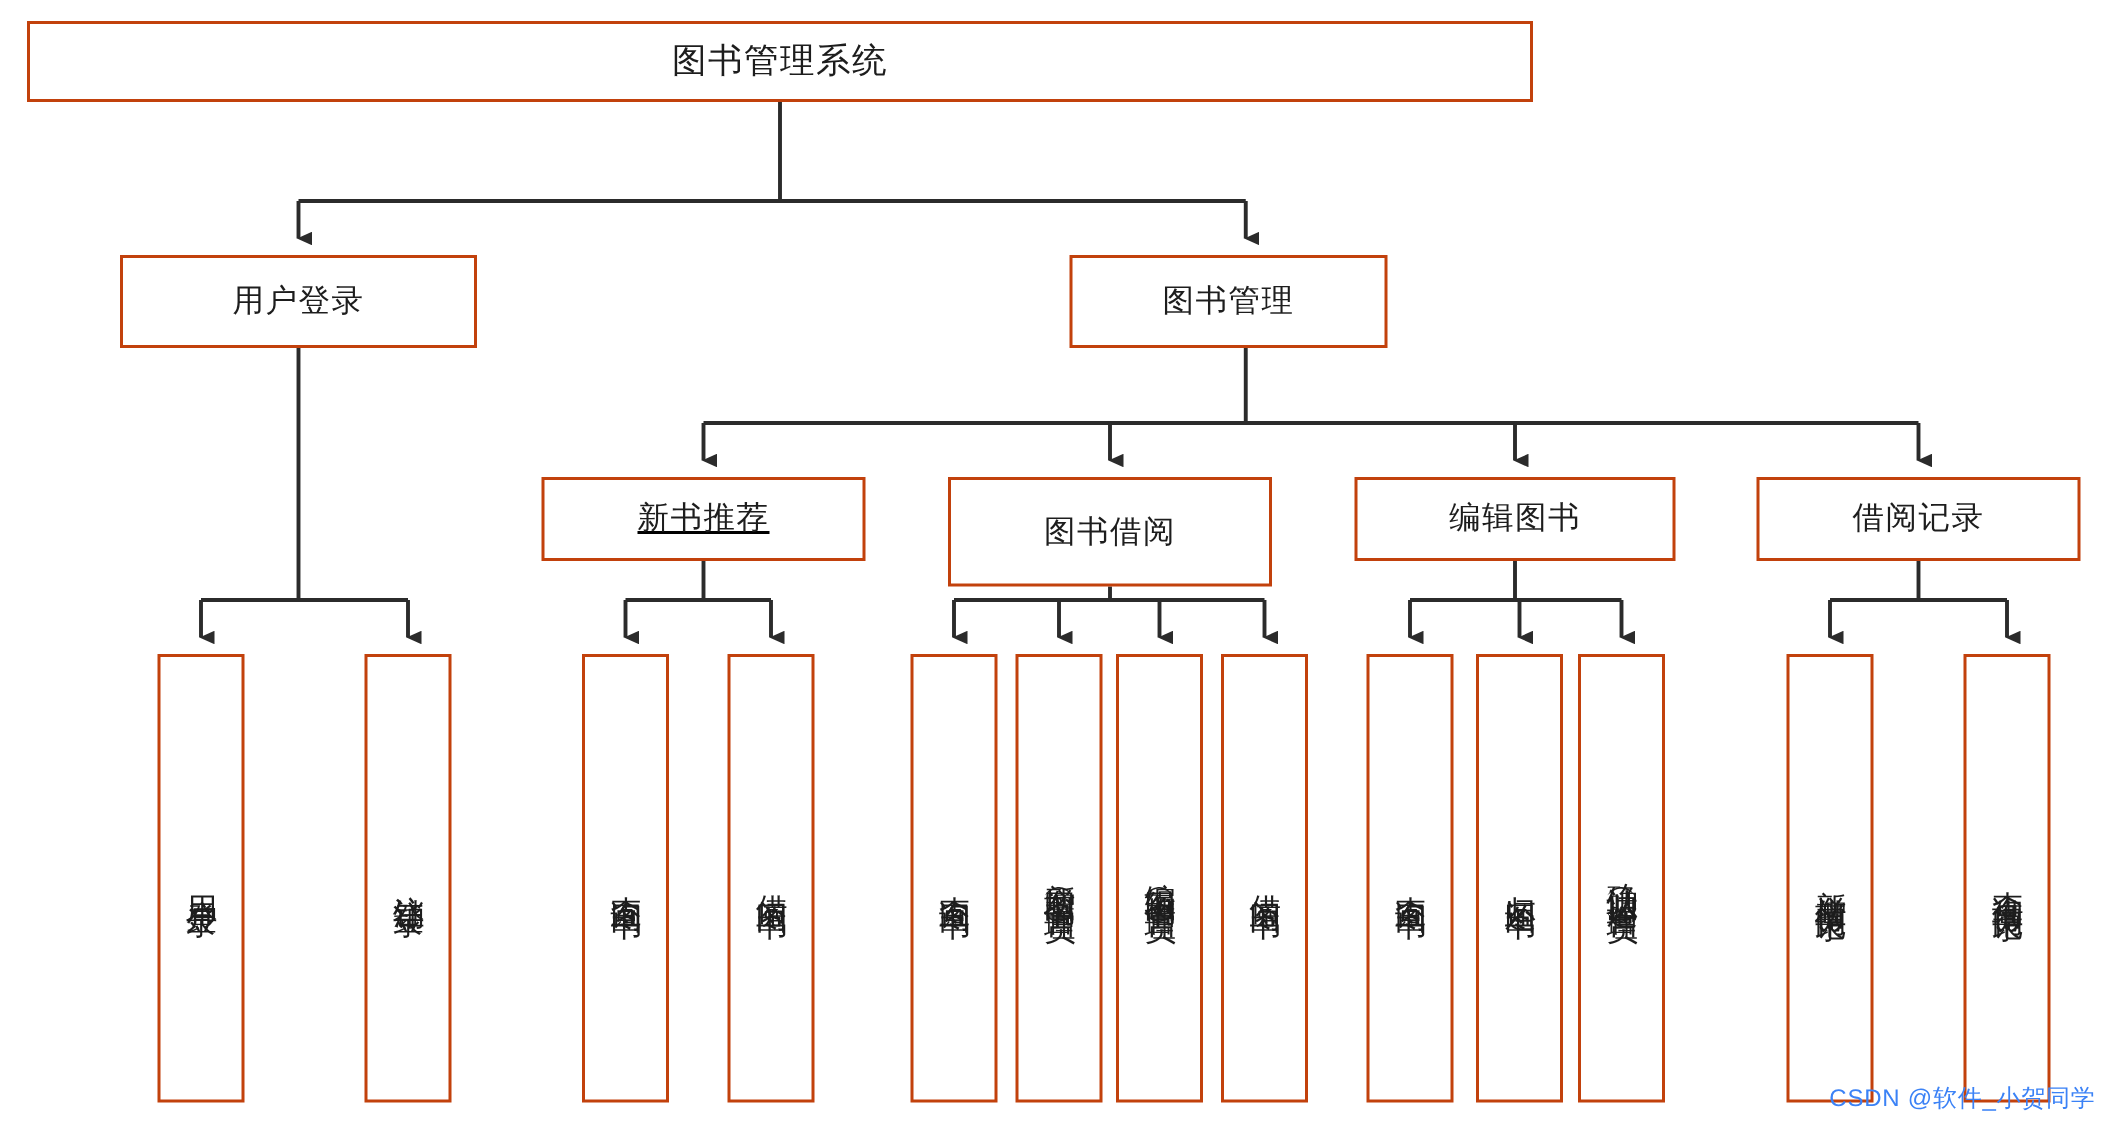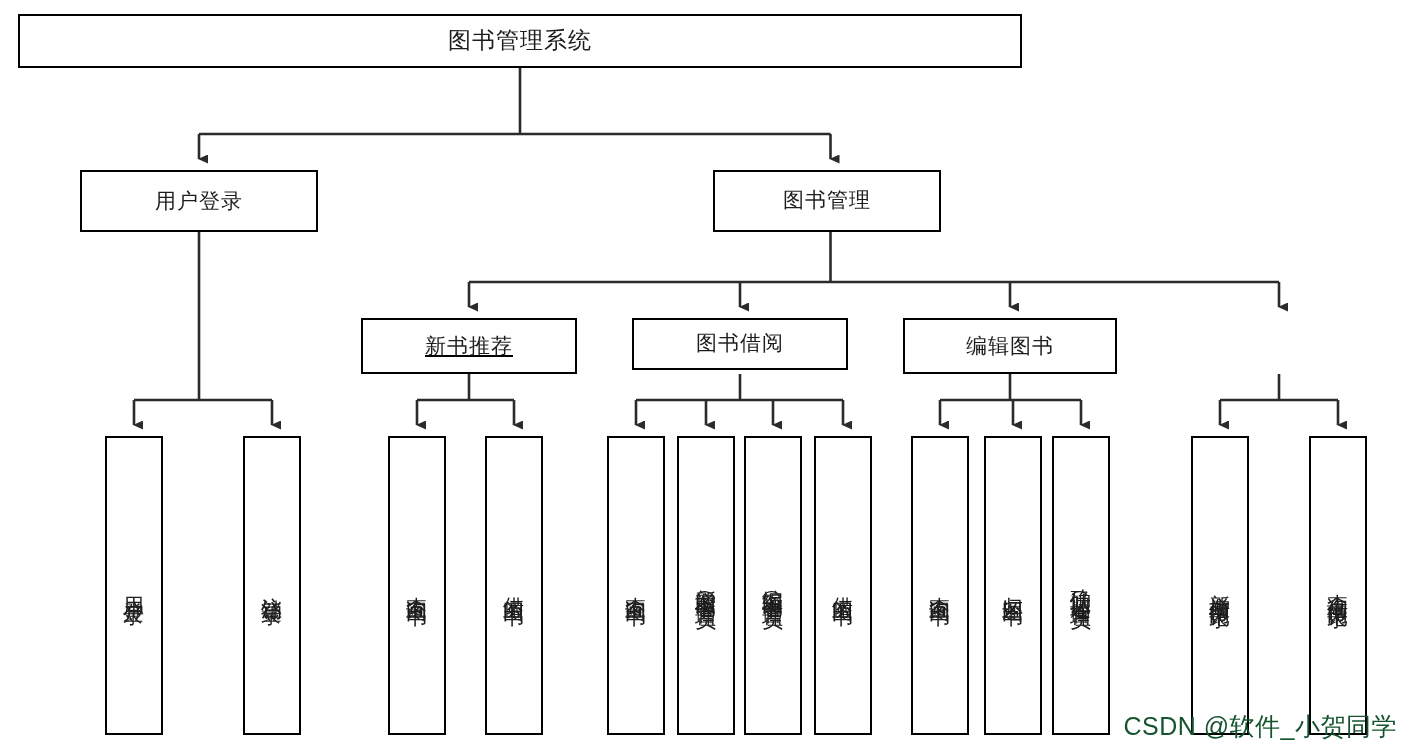--- a/index.html
+++ b/index.html
@@ -7,41 +7,41 @@
     width:1405px;height:747px;overflow:hidden;
     font-family:"Liberation Sans","DejaVu Sans",sans-serif;
     position:relative;
   }
   #diagram-root{position:absolute;left:0;top:0;width:1405px;height:747px;}
   svg.flow{position:absolute;left:0;top:0;width:1405px;height:747px;}
   .node-box{
     position:absolute;
     box-sizing:border-box;
     background:#ffffff;
-    border:2px solid #000000;
+    border:2px solid #c2410c;
     display:flex;align-items:center;justify-content:center;
   }
   .node-label-h{
     font-size:21px;color:#1d1d1d;line-height:1.1;white-space:nowrap;
     letter-spacing:1px;
   }
   .node-label-v{
     font-size:21px;color:#1d1d1d;
     writing-mode:vertical-rl;
     text-orientation:upright;
     letter-spacing:3px;
     line-height:1;
     white-space:nowrap;
   }
   .title-label{font-size:23px;}
   .watermark{
     position:absolute;
     right:8px;bottom:4px;
-    font-size:25px;
-    color:#14532d;
+    font-size:16px;
+    color:#3b82f6;
     white-space:nowrap;
     letter-spacing:0.5px;
     z-index:5;
   }
 </style>
 </head>
 <body>
 
 <div id="diagram-root">
 
@@ -88,32 +88,35 @@
       </g>
   </svg>
 
   <div class="node-box" style="left: 18px; top: 14px; width: 1004px; height: 54px;">
     <span class="node-label-h title-label">图书管理系统</span>
   </div>
 
   <div class="node-box" style="left: 80px; top: 170px; width: 238px; height: 62px;">
     <span class="node-label-h">用户登录</span>
   </div>
-  <div class="node-box" style="left: 713px; top: 170px; width: 228px; height: 62px; font-family: Liberation Serif, serif;">
+  <div class="node-box" style="left: 713px; top: 170px; width: 212px; height: 62px;">
     <span class="node-label-h">图书管理</span>
   </div>
 
   <div class="node-box" style="left: 361px; top: 318px; width: 216px; height: 56px; text-decoration: underline;">
     <span class="node-label-h">新书推荐</span>
   </div>
-  <div class="node-box" style="left: 632px; top: 318px; width: 216px; height: 52px; font-family: Liberation Serif, serif;">
+  <div class="node-box" style="left: 632px; top: 318px; width: 216px; height: 73px;">
     <span class="node-label-h">图书借阅</span>
   </div>
   <div class="node-box" style="left: 903px; top: 318px; width: 214px; height: 56px;">
     <span class="node-label-h">编辑图书</span>
+  </div>
+  <div class="node-box" style="left: 1171px; top: 318px; width: 216px; height: 56px;">
+    <span class="node-label-h">借阅记录</span>
   </div>
 
   <div class="node-box" style="left: 105px; top: 436px; width: 58px; height: 299px;">
     <span class="node-label-v">用户登录</span>
   </div>
   <div class="node-box" style="left: 243px; top: 436px; width: 58px; height: 299px;">
     <span class="node-label-v">注销登录</span>
   </div>
 
   <div class="node-box" style="left: 388px; top: 436px; width: 58px; height: 299px;">

